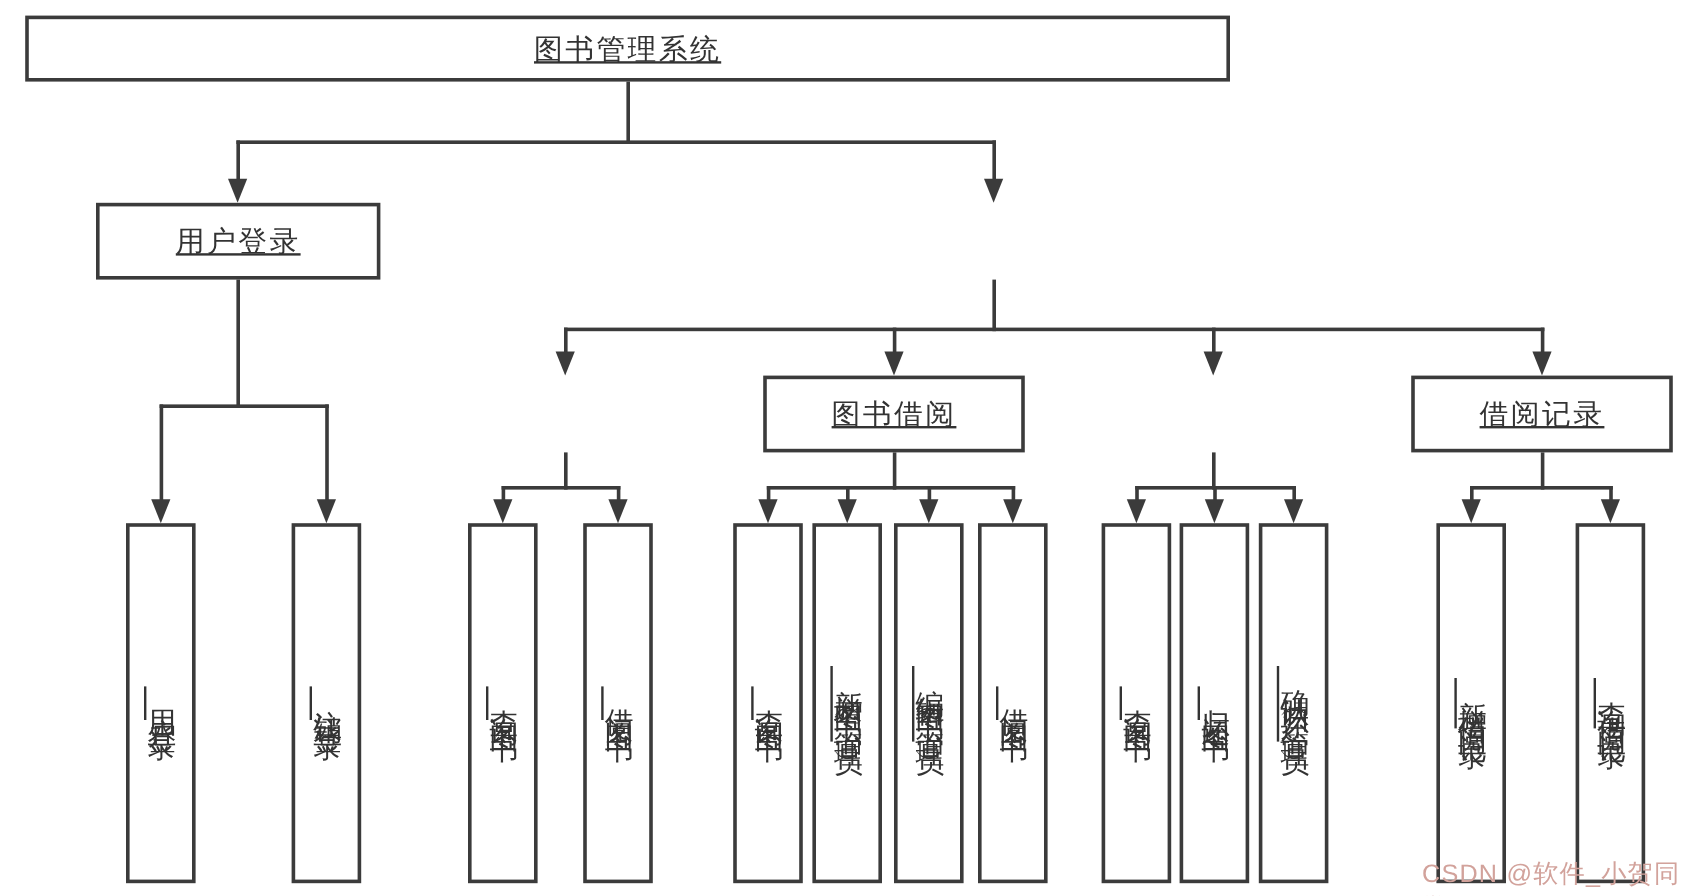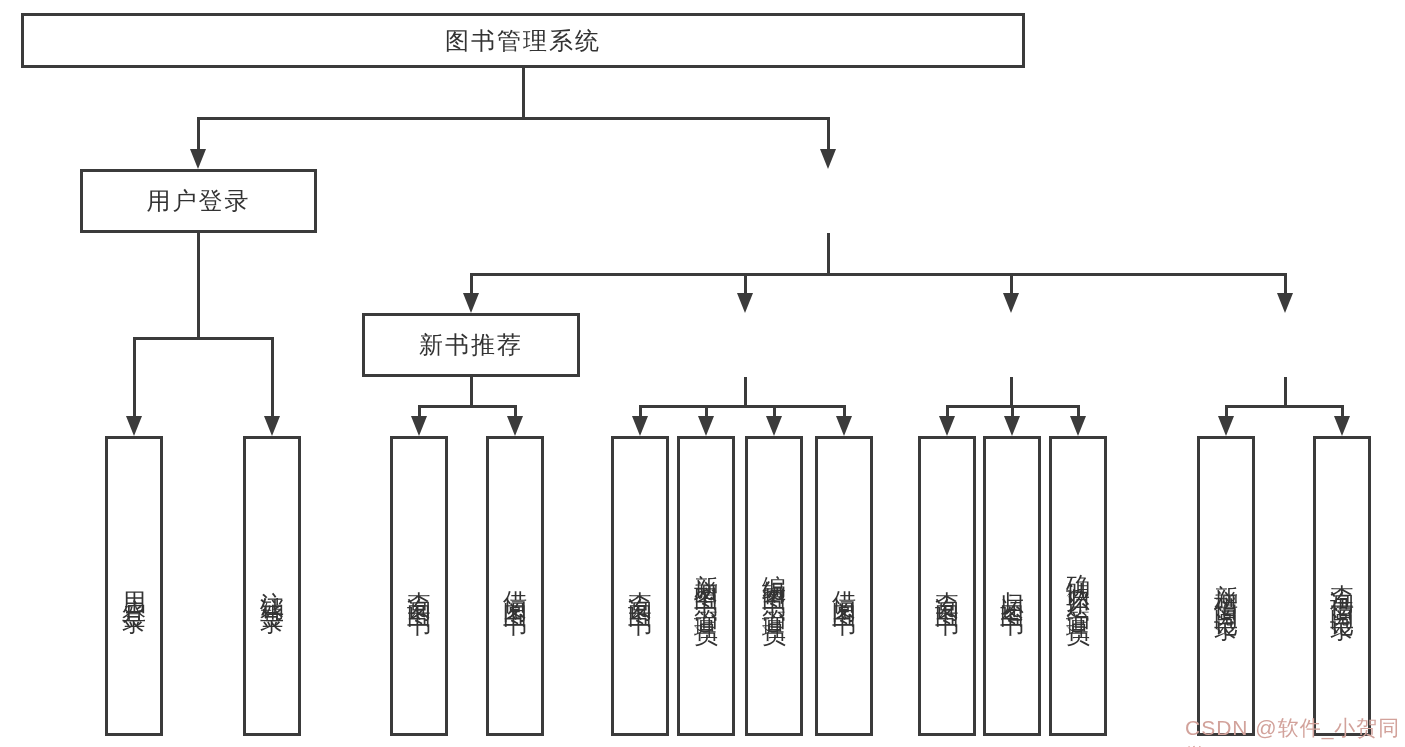--- a/index.html
+++ b/index.html
@@ -13,20 +13,21 @@
   .canvas{
     position:relative;width:1405px;height:747px;background:var(--bg);
     overflow:hidden;margin:0 auto;
   }
   .box{
     position:absolute;box-sizing:border-box;
     border:3px solid var(--line);background:#fff;
     display:flex;align-items:center;justify-content:center;
     color:var(--text);font-size:24px;letter-spacing:2px;
     white-space:nowrap;
+    text-decoration:underline;
   }
   .vbox{
     writing-mode:vertical-lr;
     letter-spacing:7px;line-height:1;
     white-space:normal;font-size:24px;
   }
   .hline{position:absolute;height:3px;background:var(--line);}
   .vline{position:absolute;width:3px;background:var(--line);}
   .arrow{
     position:absolute;width:0;height:0;
@@ -67,21 +68,22 @@
   <div class="hline" style="left:469.5px;top:273px;width:817px;"></div>
   <div class="vline" style="left:469.5px;top:273px;height:25px;"></div>
   <div class="vline" style="left:743.5px;top:273px;height:25px;"></div>
   <div class="vline" style="left:1009.5px;top:273px;height:25px;"></div>
   <div class="vline" style="left:1283.5px;top:273px;height:25px;"></div>
   <div class="arrow" style="left:463px;top:293px;"></div>
   <div class="arrow" style="left:737px;top:293px;"></div>
   <div class="arrow" style="left:1003px;top:293px;"></div>
   <div class="arrow" style="left:1277px;top:293px;"></div>
 
-  <div class="box" style="left:362px;top:313px;width:218px;height:64px;">新书推荐</div>
+  <div class="box" style="left:636px;top:313px;width:218px;height:64px;">图书借阅</div>
+  <div class="box" style="left:1176px;top:313px;width:218px;height:64px;">借阅记录</div>
 
   <div class="vline" style="left:469.5px;top:377px;height:31px;"></div>
   <div class="hline" style="left:417.5px;top:405px;width:99px;"></div>
   <div class="vline" style="left:417.5px;top:405px;height:16px;"></div>
   <div class="vline" style="left:513.5px;top:405px;height:16px;"></div>
   <div class="arrow" style="left:411px;top:416px;"></div>
   <div class="arrow" style="left:507px;top:416px;"></div>
 
   <div class="vline" style="left:743.5px;top:377px;height:31px;"></div>
   <div class="hline" style="left:638.5px;top:405px;width:207px;"></div>

